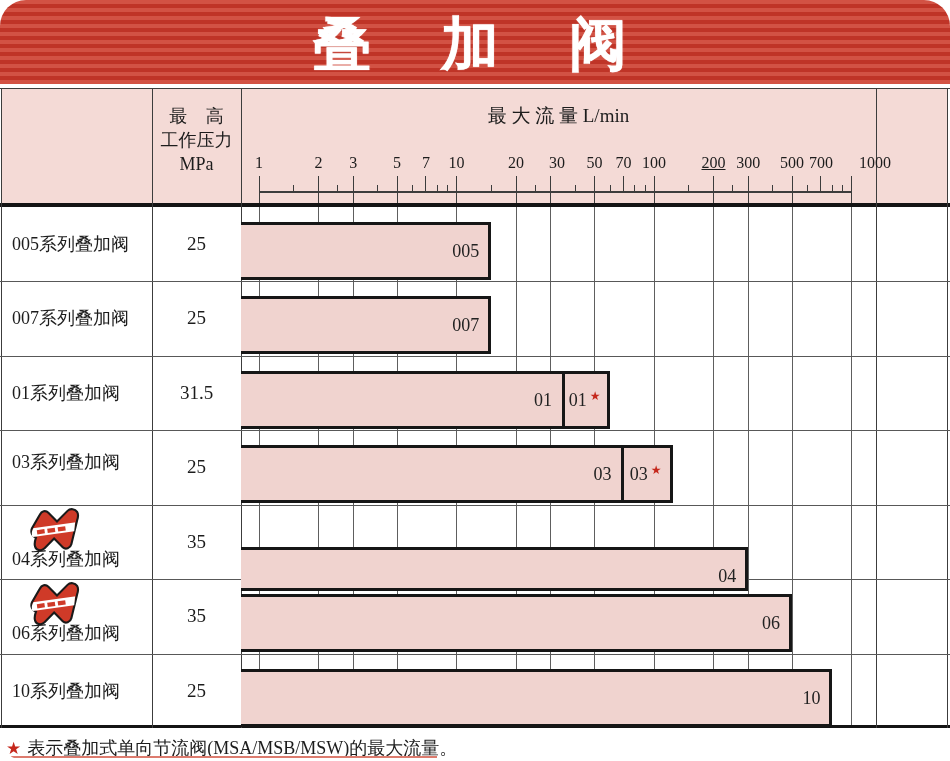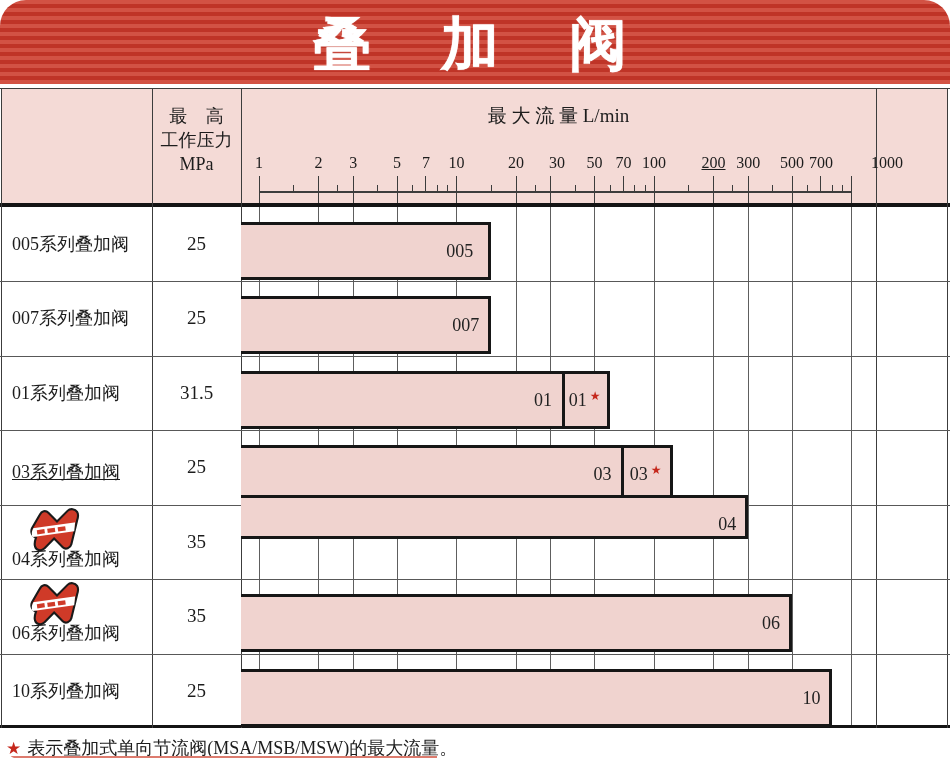--- a/index.html
+++ b/index.html
@@ -91,21 +91,21 @@
       <div class="tick-label" style="left:627.0px;">100</div>
       <div class="tick" style="left:653.5px;top:176px;height:16px;"></div>
       <div class="tick-label" style="left:686.5px;text-decoration:underline;">200</div>
       <div class="tick" style="left:713.0px;top:176px;height:16px;"></div>
       <div class="tick-label" style="left:721.2px;">300</div>
       <div class="tick" style="left:747.7px;top:176px;height:16px;"></div>
       <div class="tick-label" style="left:765.0px;">500</div>
       <div class="tick" style="left:791.5px;top:176px;height:16px;"></div>
       <div class="tick-label" style="left:793.9px;">700</div>
       <div class="tick" style="left:820.4px;top:176px;height:16px;"></div>
-      <div class="tick-label" style="left:860px;">1000</div>
+      <div class="tick-label" style="left:837px;text-align:right;">1000</div>
       <div class="tick" style="left:851.0px;top:176px;height:16px;"></div>
       <div class="tick" style="left:293.3px;top:185px;height:7px;"></div>
       <div class="tick" style="left:337.1px;top:185px;height:7px;"></div>
       <div class="tick" style="left:377.4px;top:185px;height:7px;"></div>
       <div class="tick" style="left:412.2px;top:185px;height:7px;"></div>
       <div class="tick" style="left:436.9px;top:185px;height:7px;"></div>
       <div class="tick" style="left:447.0px;top:185px;height:7px;"></div>
       <div class="tick" style="left:490.8px;top:185px;height:7px;"></div>
       <div class="tick" style="left:534.6px;top:185px;height:7px;"></div>
       <div class="tick" style="left:574.9px;top:185px;height:7px;"></div>
@@ -141,38 +141,38 @@
       <div class="grid-line" style="left:550.2px;top:207px;height:517.5px;"></div>
       <div class="grid-line" style="left:594.0px;top:207px;height:517.5px;"></div>
       <div class="grid-line" style="left:653.5px;top:207px;height:517.5px;"></div>
       <div class="grid-line" style="left:713.0px;top:207px;height:517.5px;"></div>
       <div class="grid-line" style="left:747.7px;top:207px;height:517.5px;"></div>
       <div class="grid-line" style="left:791.5px;top:207px;height:517.5px;"></div>
       <div class="grid-line" style="left:851.0px;top:207px;height:517.5px;"></div>
       <div class="row-name" style="top:207.0px;line-height:74.43px;">005系列叠加阀</div>
       <div class="row-press" style="top:207.0px;line-height:74.43px;">25</div>
       <div class="bar" style="left:241px;top:222.0px;width:250.3px;height:58px;">
-        <div class="bar-label" style="right:15px;line-height:52px;">005</div>
+        <div class="bar-label" style="right:9px;line-height:52px;">005</div>
       </div>
       <div class="row-sep" style="top:281.4px;"></div>
       <div class="row-name" style="top:281.4px;line-height:74.43px;">007系列叠加阀</div>
       <div class="row-press" style="top:281.4px;line-height:74.43px;">25</div>
       <div class="bar" style="left:241px;top:296.4px;width:250.3px;height:58px;">
         <div class="bar-label" style="right:9px;line-height:52px;">007</div>
       </div>
       <div class="row-sep" style="top:355.9px;"></div>
       <div class="row-name" style="top:355.9px;line-height:74.43px;">01系列叠加阀</div>
       <div class="row-press" style="top:355.9px;line-height:74.43px;">31.5</div>
       <div class="bar" style="left:241px;top:370.9px;width:369.2px;height:58px;">
         <div class="bar-label" style="left:0;width:311.0px;text-align:right;line-height:52px;">01</div>
         <div class="bar-div" style="left:320.5px;"></div>
         <div class="bar-label" style="left:323.5px;width:40.2px;text-align:center;line-height:52px;">01<span class="starmark">★</span></div>
       </div>
       <div class="row-sep" style="top:430.3px;"></div>
-      <div class="row-name" style="top:435px;line-height:74.43px;text-decoration:underline;">03系列叠加阀</div>
+      <div class="row-name" style="top:425px;line-height:74.43px;">03系列叠加阀</div>
       <div class="row-press" style="top:430.3px;line-height:74.43px;">25</div>
       <div class="bar" style="left:241px;top:445.3px;width:432.1px;height:58px;">
         <div class="bar-label" style="left:0;width:370.4px;text-align:right;line-height:52px;">03</div>
         <div class="bar-div" style="left:379.9px;"></div>
         <div class="bar-label" style="left:382.9px;width:43.7px;text-align:center;line-height:52px;">03<span class="starmark">★</span></div>
       </div>
       <div class="row-sep" style="top:504.7px;"></div>
       <div class="logo" style="left:28px;top:507.7px;">
    <svg width="58" height="44" viewBox="0 0 60 46">
      <defs>
@@ -183,21 +183,21 @@
      <path d="M8,31 C4,30 2,25 4,21 L12,7 C14,3 18,2 21,5 L30,14 L41,3 C44,0 49,1 51,4 C53,7 52,10 51,13 L45,38 C44,42 39,44 36,41 L27,32 L17,42 C13,46 8,44 7,40 C6,37 7,34 8,31 Z" fill="#cf3a28" stroke="#1a1a1a" stroke-width="2.2"></path>
      <g clip-path="url(#flagclip4)" transform="rotate(-8 28 23)">
        <rect x="2" y="18" width="54" height="9" fill="#ffffff"></rect>
        <rect x="9" y="20.5" width="8" height="4.5" fill="#cf3a28"></rect>
        <rect x="20" y="20.5" width="8" height="4.5" fill="#cf3a28"></rect>
        <rect x="31" y="20.5" width="8" height="4.5" fill="#cf3a28"></rect>
      </g>
    </svg></div>
       <div class="row-name" style="top:546.7px;">04系列叠加阀</div>
       <div class="row-press" style="top:504.7px;line-height:74.43px;">35</div>
-      <div class="bar" style="left:241px;top:495px;width:507.2px;height:44px;">
+      <div class="bar" style="left:241px;top:547px;width:507.2px;height:44px;">
         <div class="bar-label" style="right:9px;line-height:52px;">04</div>
       </div>
       <div class="row-sep" style="top:579.2px;"></div>
       <div class="logo" style="left:28px;top:582.2px;">
    <svg width="58" height="44" viewBox="0 0 60 46">
      <defs>
             <clipPath id="flagclip5">
        <path d="M8,31 C4,30 2,25 4,21 L12,7 C14,3 18,2 21,5 L30,14 L41,3 C44,0 49,1 51,4 C53,7 52,10 51,13 L45,38 C44,42 39,44 36,41 L27,32 L17,42 C13,46 8,44 7,40 C6,37 7,34 8,31 Z"></path>
      </clipPath>
           </defs>

